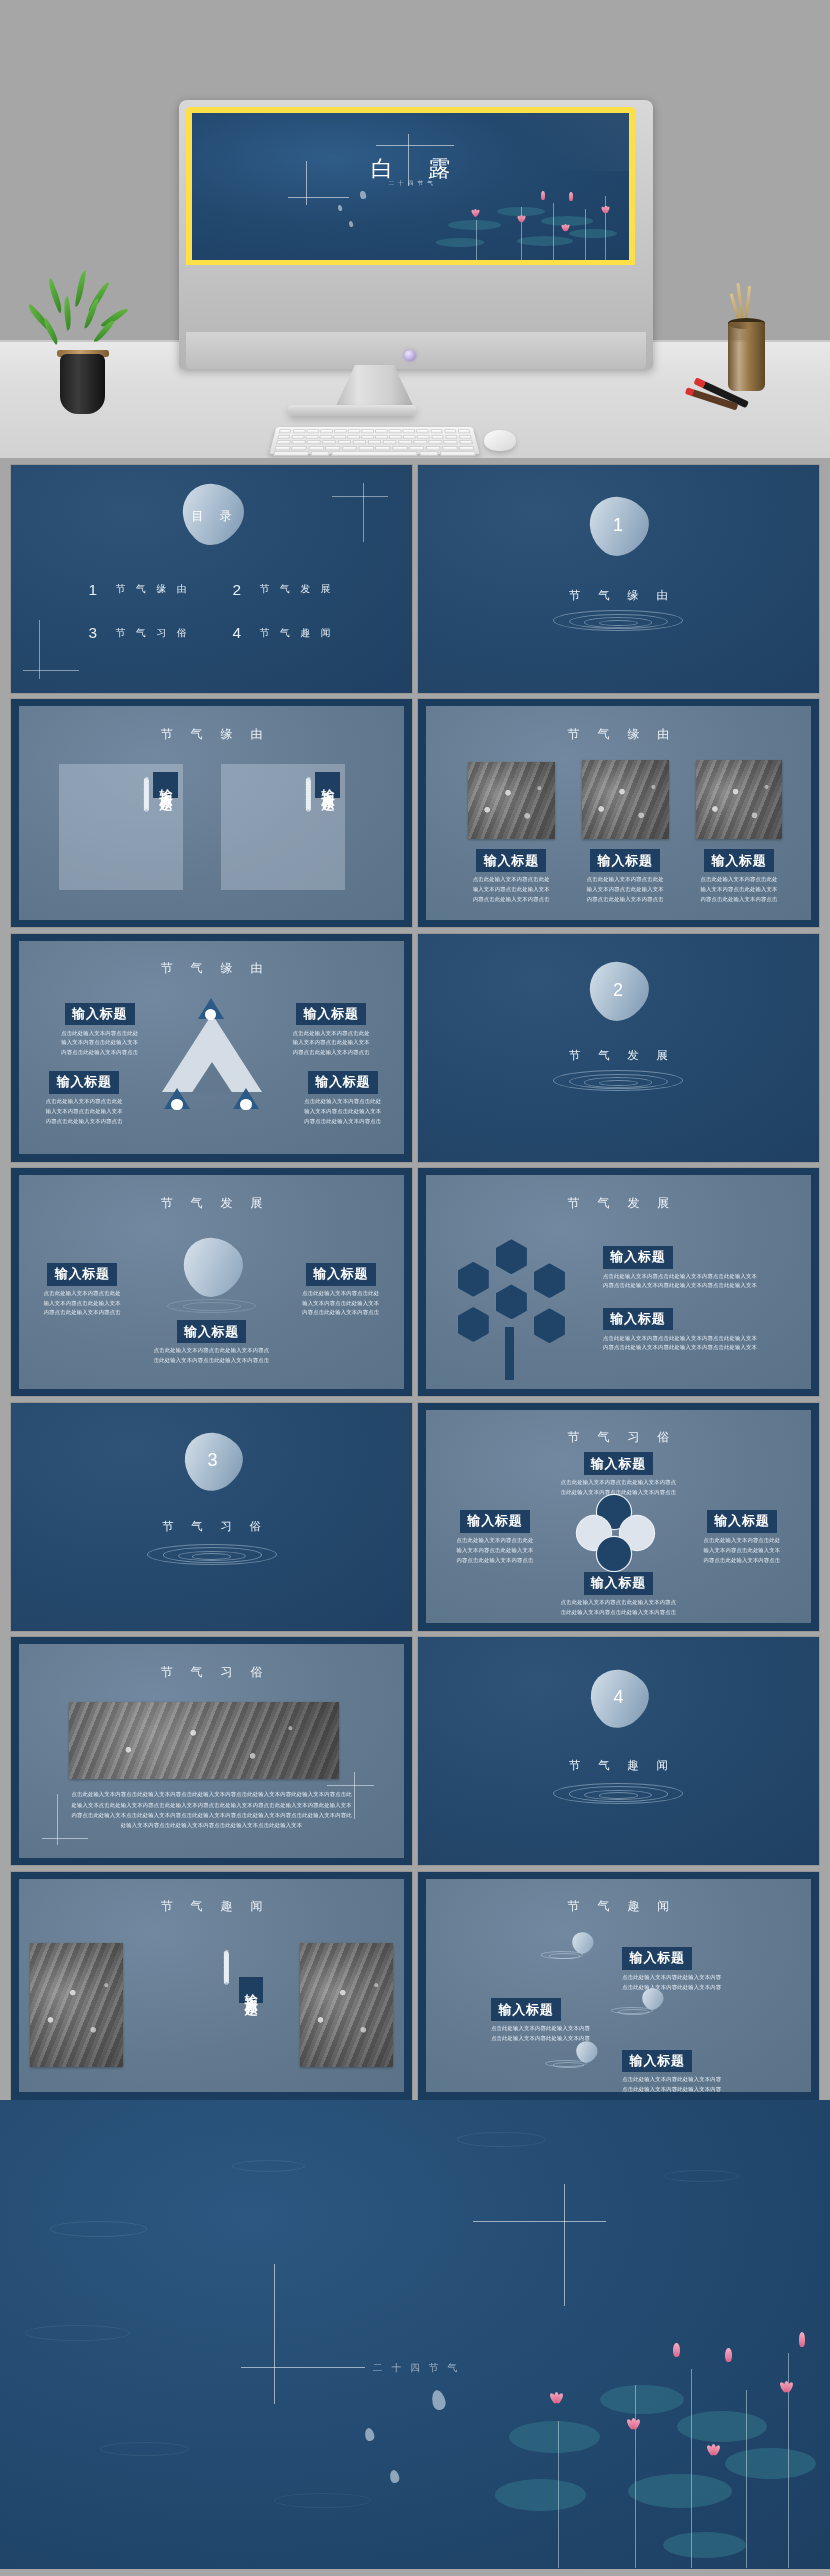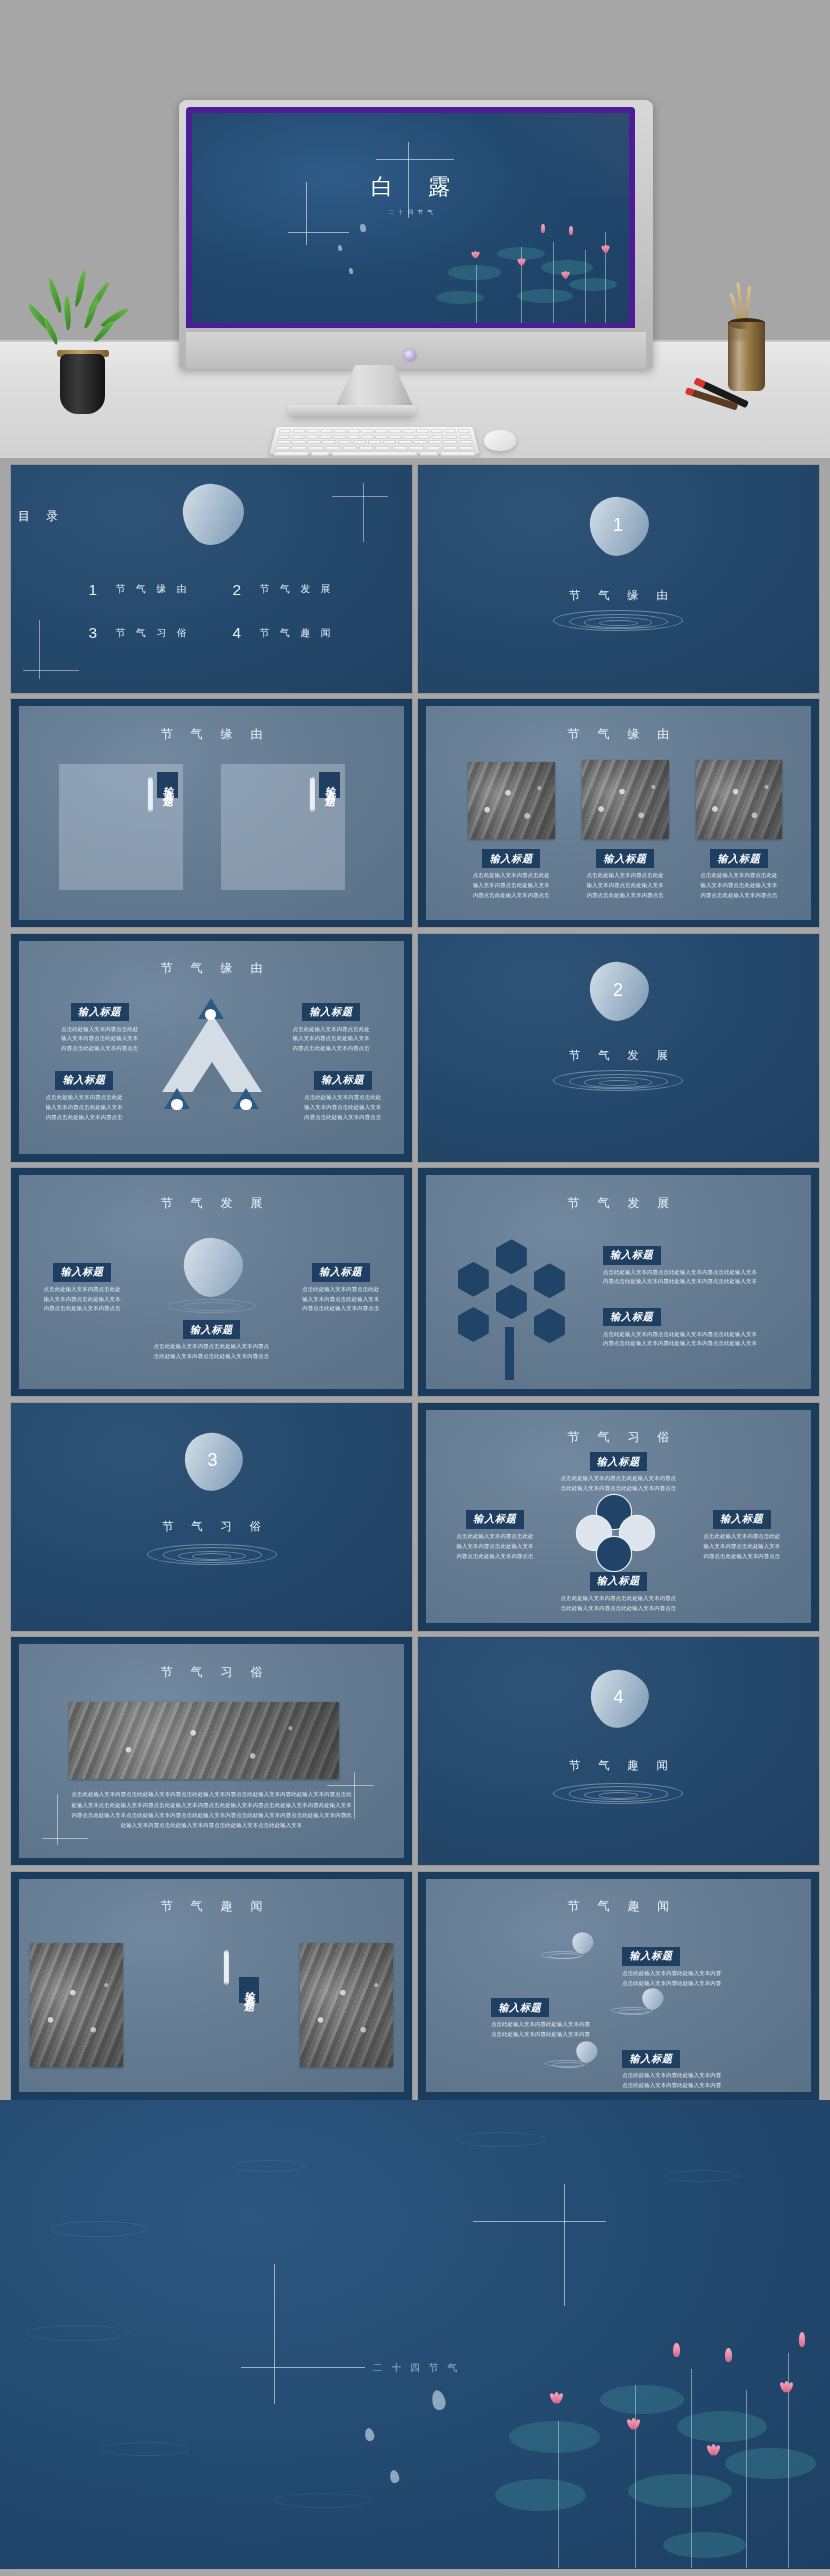--- a/index.html
+++ b/index.html
@@ -42,22 +42,22 @@
   }
   .monitor-body {
     position: absolute; inset: 0;
     background: linear-gradient(180deg, #d8d8d8 0%, #c3c3c3 62%, #b4b4b4 100%);
     border-radius: 8px 8px 3.2px 3.2px;
     box-shadow: 0 2.4px 8px rgba(0,0,0,.28);
     padding: 7.3px 7.3px 37px 7.3px;
   }
   .monitor-bezel {
     position: absolute;
-    left: 7.3px; top: 7.3px; right: 18px; height: 221px;
-    background: #4c1d95;
+    left: 7.3px; top: 7.3px; right: 18px; height: 158px;
+    background: #fde047;
     border-radius: 4px 4px 0 0;
     padding: 5.7px;
   }
   .screen {
     position: relative;
     width: 100%; height: 100%;
     background:
       radial-gradient(ellipse at 32% 30%, #2f5c88 0%, #23496f 45%, #1d3f62 100%);
     overflow: hidden;
   }
@@ -286,25 +286,24 @@
   }
   .toc-item { display: flex; align-items: center; gap: 14.6px; }
   .toc-num { font-size: 15.4px; font-weight: 300; }
   .toc-label { font-size: 9.7px; letter-spacing: 4px; text-indent: 4px; }
 
   
   .chip {
     display: inline-block;
     background: #1e3f61;
     color: #fff;
-    font-size: 10px;
+    font-size: 13px;
     font-weight: bold;
     padding: 2.4px 7.3px;
     letter-spacing: 0.8px;
-    font-style: italic;
   }
   .chip.vertical {
     writing-mode: vertical-rl;
     padding: 6.5px 3.2px;
     letter-spacing: 3.2px;
   }
   .body-text {
     font-size: 5.3px;
     line-height: 1.85;
     color: #eaf0f6;
@@ -552,21 +551,21 @@
 <section class="grid">
 
   <div class="slide paper">
     <div class="cross-v" style="right:12%;top:8%;width:0.8px;height:26%;background:rgba(255,255,255,.45)"></div>
     <div class="cross-h" style="right:6%;top:14%;width:14%;height:0.8px;background:rgba(255,255,255,.45)"></div>
     <div class="cross-v" style="left:7%;top:68%;width:0.8px;height:26%;background:rgba(255,255,255,.45)"></div>
     <div class="cross-h" style="left:3%;top:90%;width:14%;height:0.8px;background:rgba(255,255,255,.45)"></div>
     <div class="drop" style="left:50%;top:8%;width:60px;height:60px;margin-left:-30px;">
       <span></span>
     </div>
-    <div style="position:absolute;left:0;right:0;top:19%;color:#fff;font-size:12px;letter-spacing:6.5px;text-indent:6.5px;font-weight:300;">目 录</div>
+    <div style="position:absolute;left:0;right:0;top:19%;text-align:center;color:#fff;font-size:12px;letter-spacing:6.5px;text-indent:6.5px;font-weight:300;">目 录</div>
     <div class="toc-row" style="top:51%;">
       <div class="toc-item">
         <span class="toc-num">1</span>
         <span class="toc-label">节 气 缘 由</span>
       </div>
       <div class="toc-item">
         <span class="toc-num">2</span>
         <span class="toc-label">节 气 发 展</span>
       </div>
     </div>

